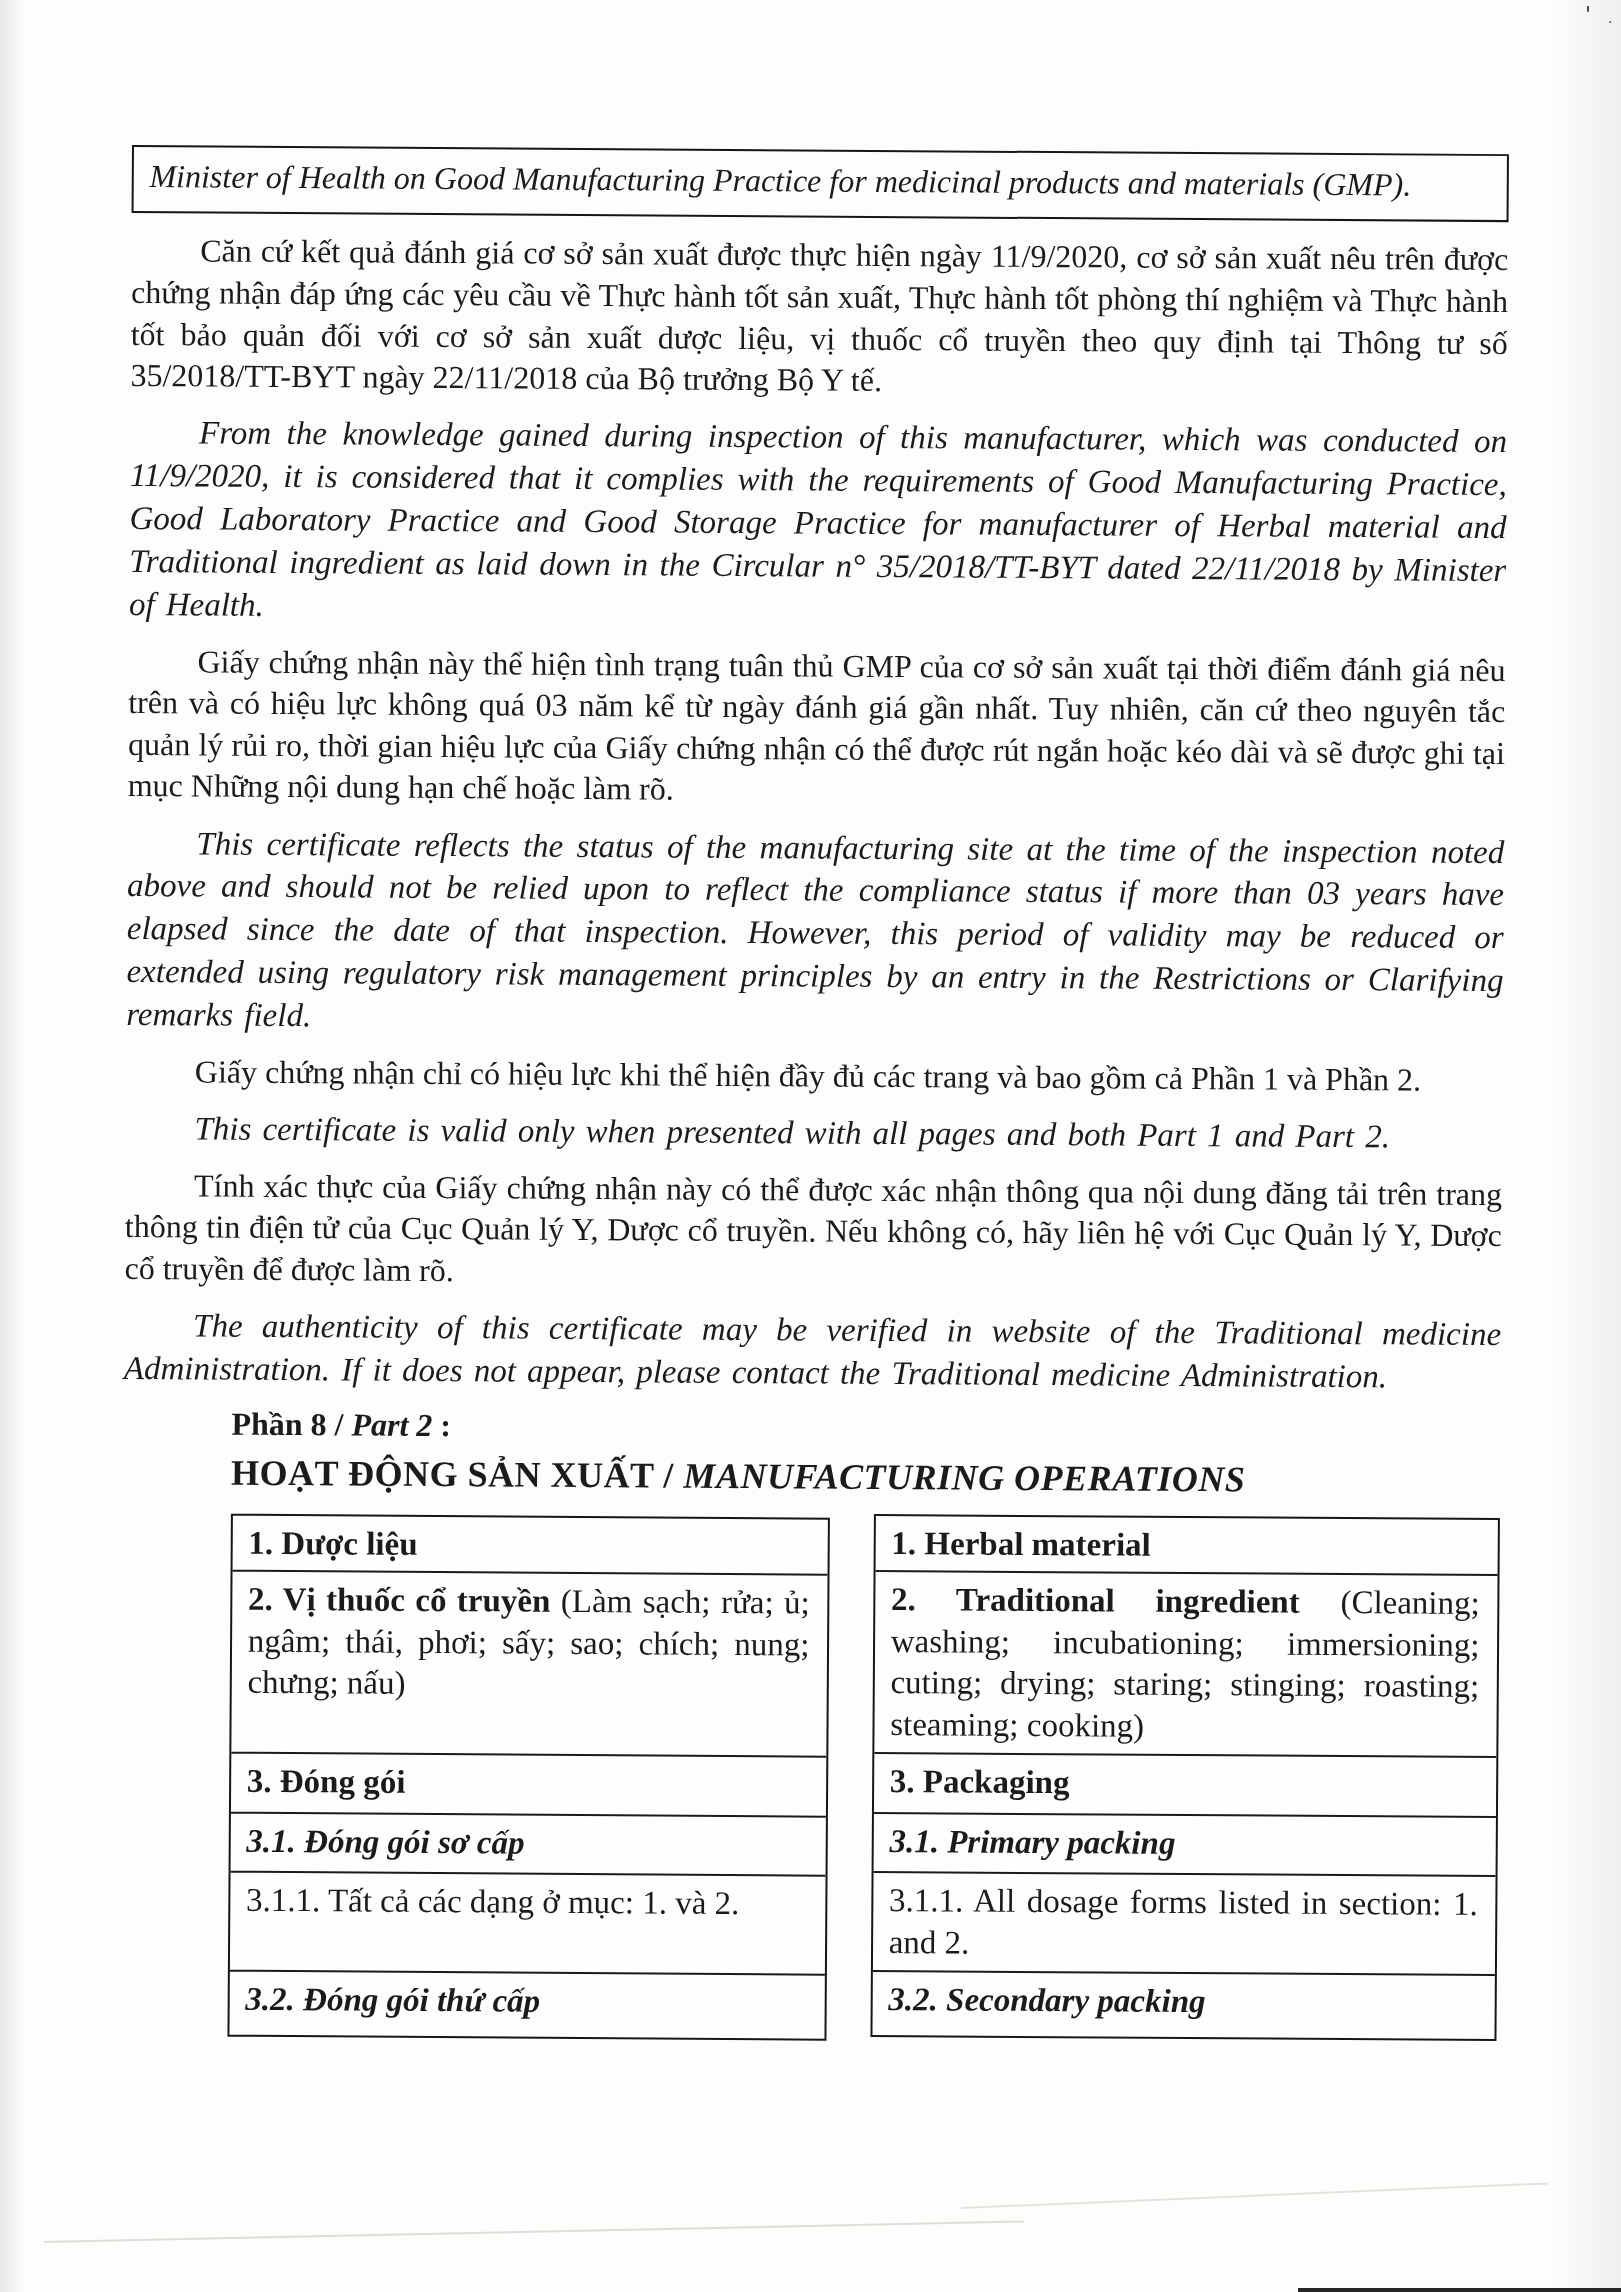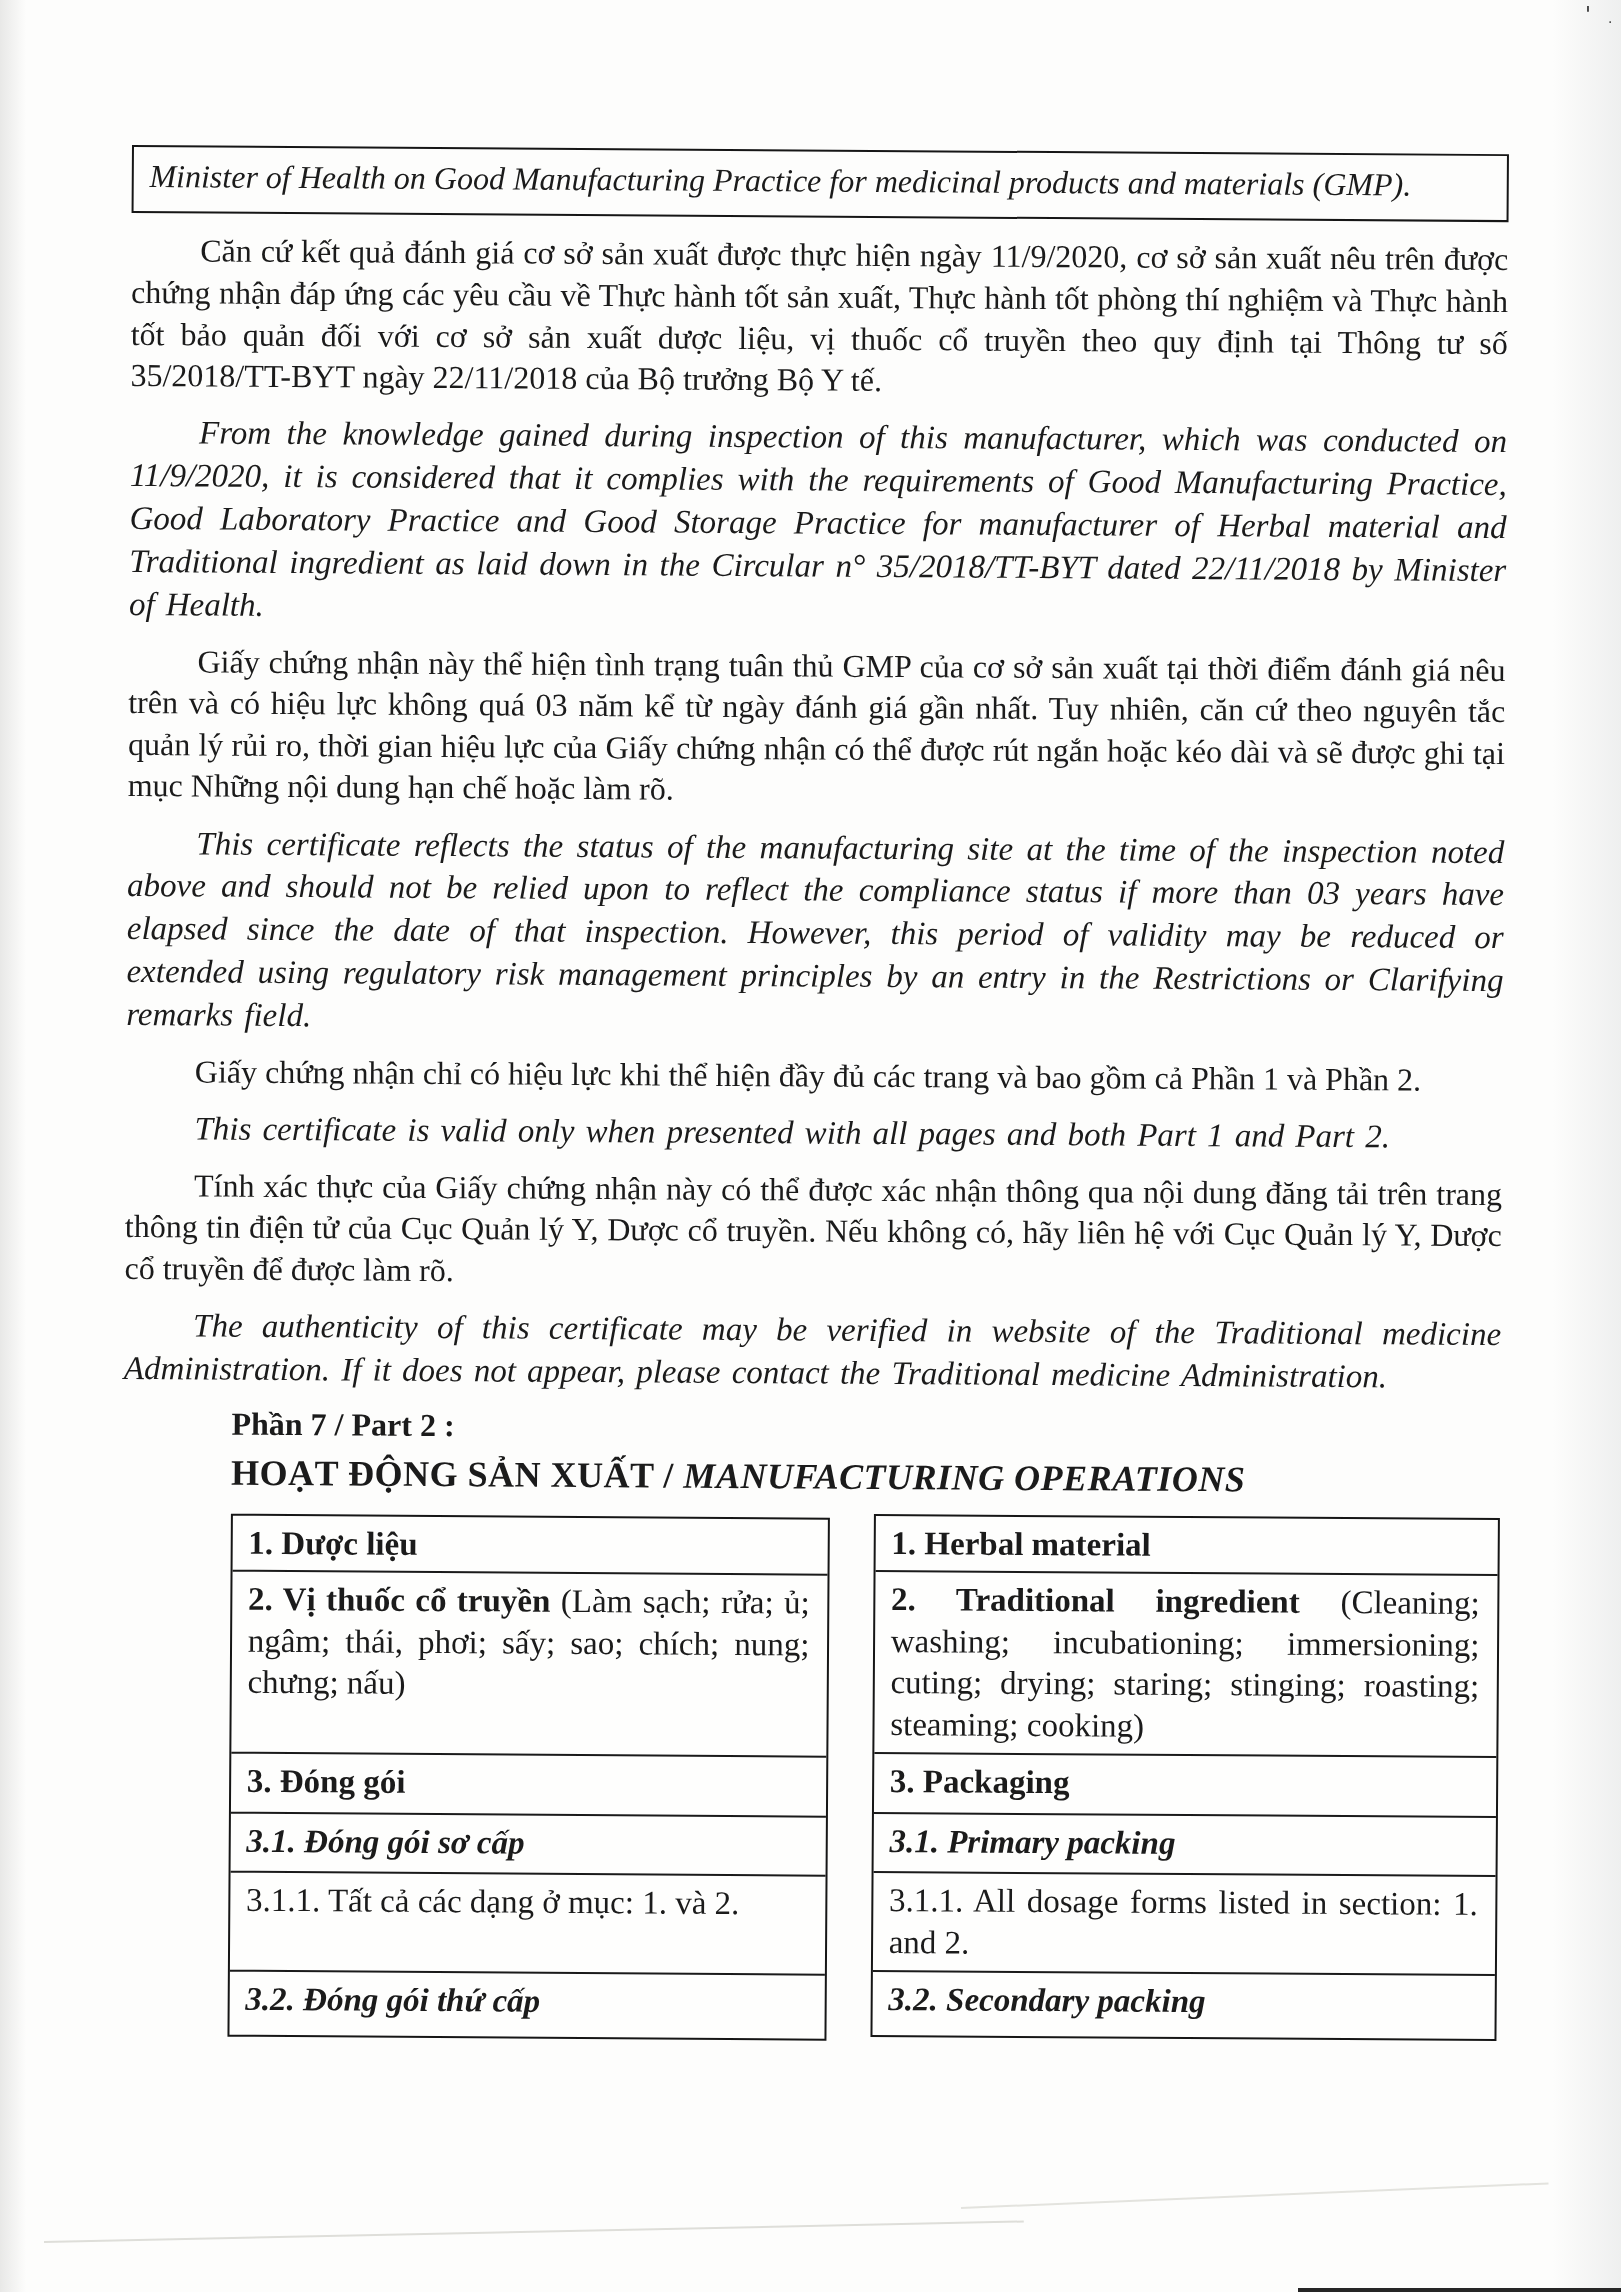--- a/index.html
+++ b/index.html
@@ -43,21 +43,21 @@
     margin:0 0 14.7px 0;
     font-size:32px;line-height:1.3;
     text-align:justify;
     text-indent:69px;
   }
   .para.en{font-style:italic;font-size:33px;word-spacing:2.9px;}
   .part2{
     margin:13.7px 0 9.8px 108px;
     font-size:32px;font-weight:bold;
   }
-  .part2 .it{}
+  .part2 .it{font-style:italic;}
   .section-heading{
     margin:7.8px 0 19.6px 108px;
     font-size:36px;font-weight:bold;letter-spacing:0.5px;
   }
   .section-heading .it{font-style:italic;}
 
   .tables{display:flex;align-items:flex-start;margin-left:108px;}
   .table{border:2.9px solid #161616;box-sizing:border-box;background:rgba(255,255,255,0.4);}
   .table.vn{width:600px;margin-right:44px;}
   .table.en-t{width:627px;margin-top:-3.9px;}
@@ -98,21 +98,21 @@
 
     <p class="para vi">Căn cứ kết quả đánh giá cơ sở sản xuất được thực hiện ngày 11/9/2020, cơ sở sản xuất nêu trên được chứng nhận đáp ứng các yêu cầu về Thực hành tốt sản xuất, Thực hành tốt phòng thí nghiệm và Thực hành tốt bảo quản đối với cơ sở sản xuất dược liệu, vị thuốc cổ truyền theo quy định tại Thông tư số 35/2018/TT-BYT ngày 22/11/2018 của Bộ trưởng Bộ Y tế.</p>
     <p class="para en">From the knowledge gained during inspection of this manufacturer, which was conducted on 11/9/2020, it is considered that it complies with the requirements of Good Manufacturing Practice, Good Laboratory Practice and Good Storage Practice for manufacturer of Herbal material and Traditional ingredient as laid down in the Circular n° 35/2018/TT-BYT dated 22/11/2018 by Minister of Health.</p>
     <p class="para vi">Giấy chứng nhận này thể hiện tình trạng tuân thủ GMP của cơ sở sản xuất tại thời điểm đánh giá nêu trên và có hiệu lực không quá 03 năm kể từ ngày đánh giá gần nhất. Tuy nhiên, căn cứ theo nguyên tắc quản lý rủi ro, thời gian hiệu lực của Giấy chứng nhận có thể được rút ngắn hoặc kéo dài và sẽ được ghi tại mục Những nội dung hạn chế hoặc làm rõ.</p>
     <p class="para en">This certificate reflects the status of the manufacturing site at the time of the inspection noted above and should not be relied upon to reflect the compliance status if more than 03 years have elapsed since the date of that inspection. However, this period of validity may be reduced or extended using regulatory risk management principles by an entry in the Restrictions or Clarifying remarks field.</p>
     <p class="para vi">Giấy chứng nhận chỉ có hiệu lực khi thể hiện đầy đủ các trang và bao gồm cả Phần 1 và Phần 2.</p>
     <p class="para en">This certificate is valid only when presented with all pages and both Part 1 and Part 2.</p>
     <p class="para vi">Tính xác thực của Giấy chứng nhận này có thể được xác nhận thông qua nội dung đăng tải trên trang thông tin điện tử của Cục Quản lý Y, Dược cổ truyền. Nếu không có, hãy liên hệ với Cục Quản lý Y, Dược cổ truyền để được làm rõ.</p>
     <p class="para en">The authenticity of this certificate may be verified in website of the Traditional medicine Administration. If it does not appear, please contact the Traditional medicine Administration.</p>
 
-    <p class="part2"><span>Phần 7 / </span><span class="it">Part 2</span><span> :</span></p>
+    <p class="part2"><span>Phần 8 / </span><span class="it">Part 2</span><span> :</span></p>
 
     <p class="section-heading"><span>HOẠT ĐỘNG SẢN XUẤT</span><span> / </span><span class="it">MANUFACTURING OPERATIONS</span></p>
 
     <div class="tables">
 
       <div class="table vn">
         <div class="trow rh1"><span class="bp">1. Dược liệu</span><span></span></div>
         <div class="trow rh2"><span class="bp">2. Vị thuốc cổ truyền</span><span> (Làm sạch; rửa; ủ; ngâm; thái, phơi; sấy; sao; chích; nung; chưng; nấu)</span></div>
         <div class="trow rh3"><span class="bp">3. Đóng gói</span><span></span></div>
         <div class="trow rh4 row-it"><span class="bp">3.1. Đóng gói sơ cấp</span><span></span></div>

